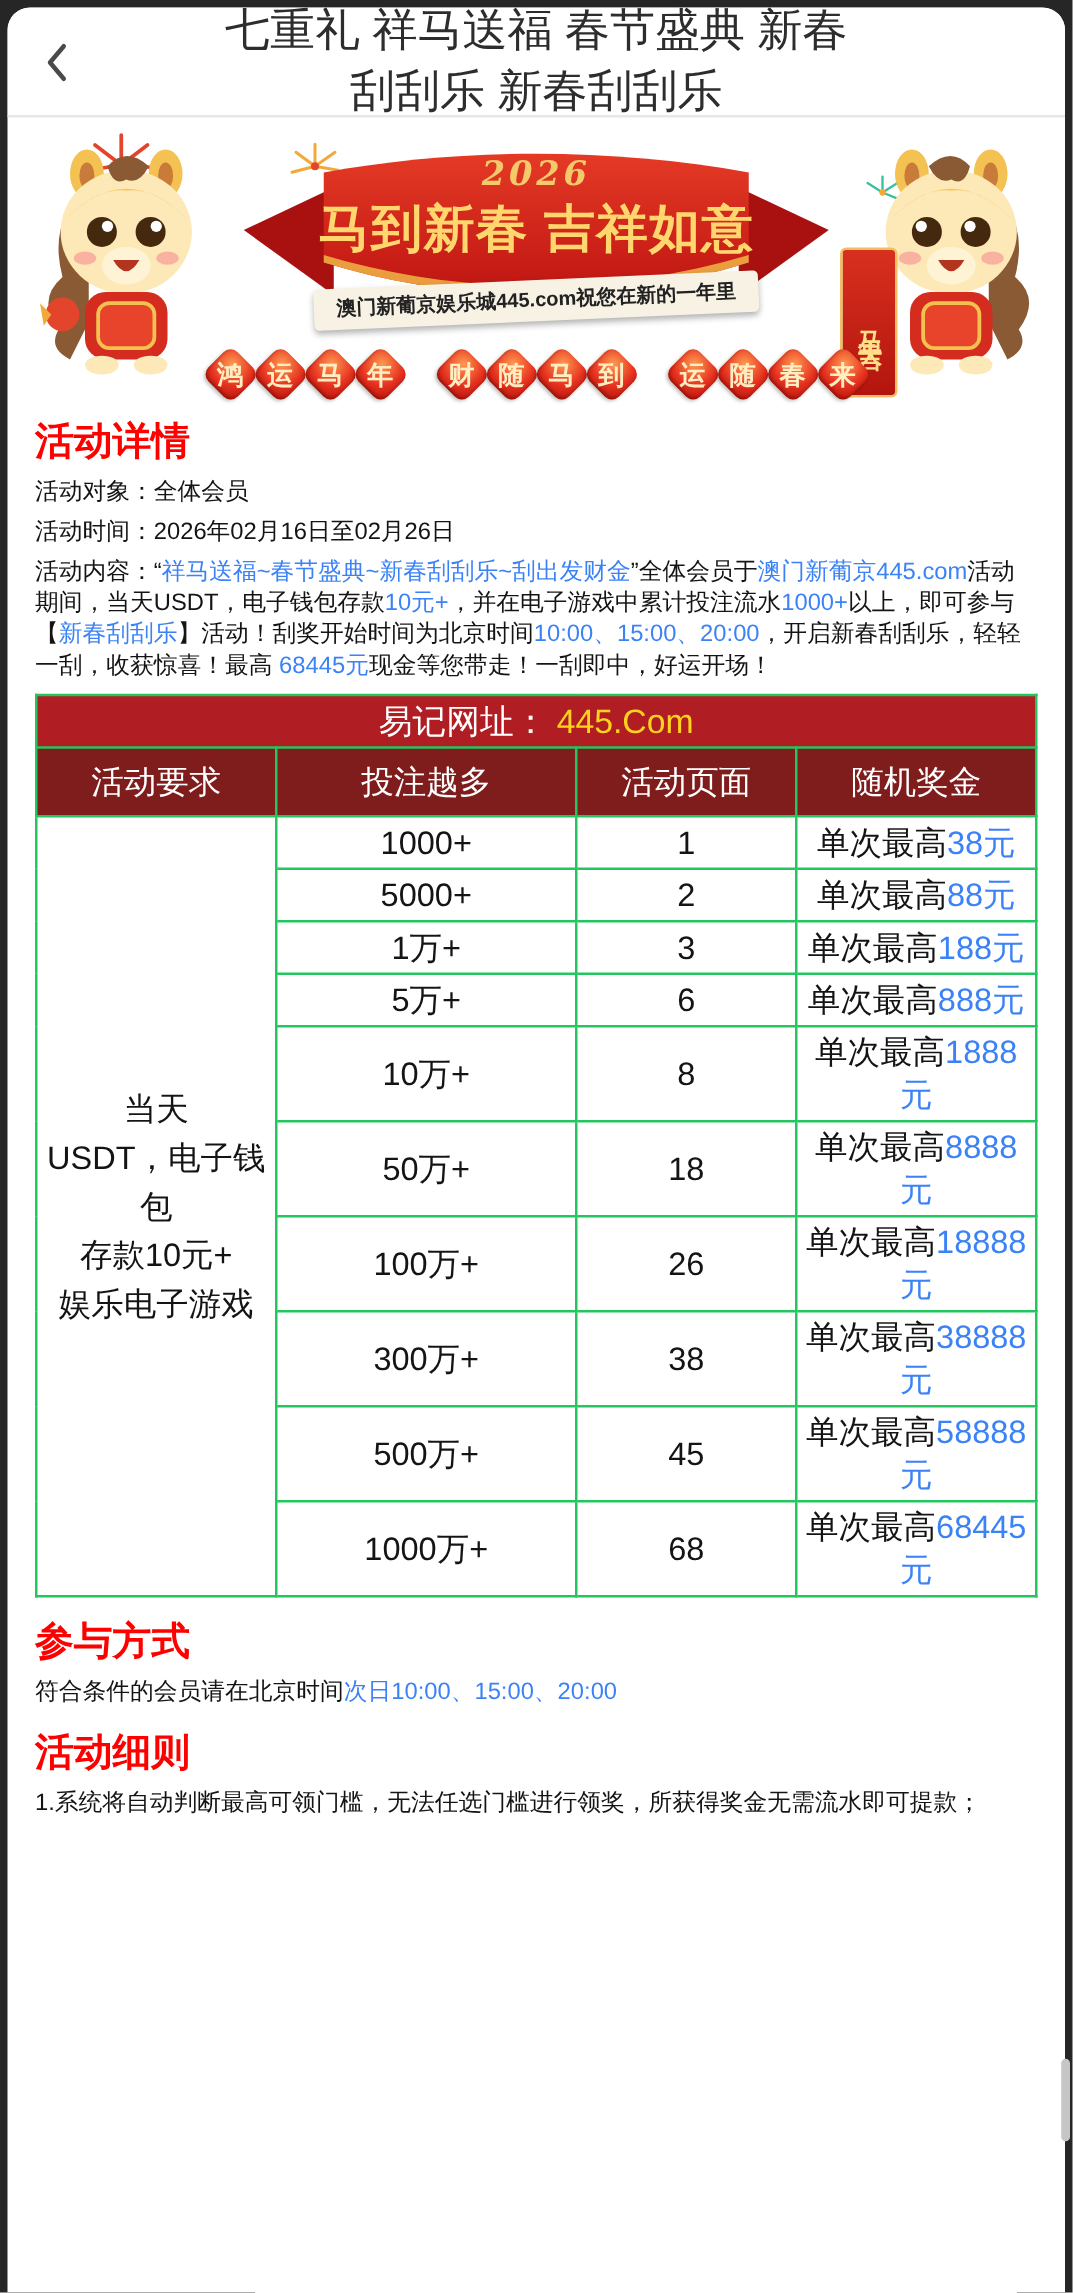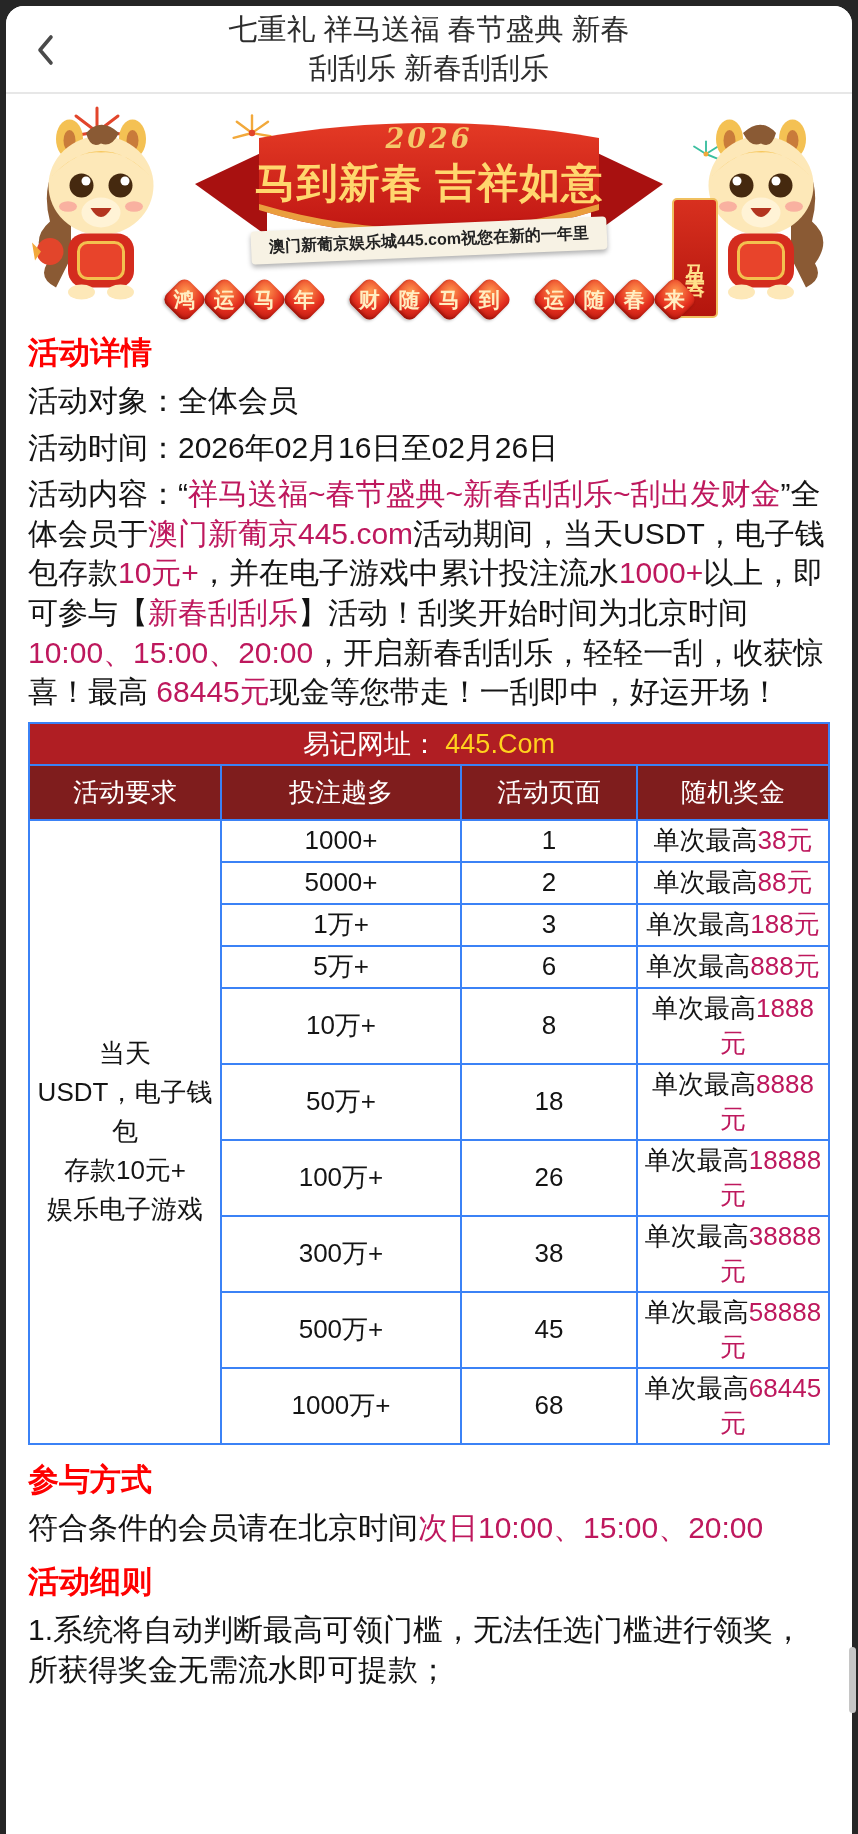--- a/index.html
+++ b/index.html
@@ -8,21 +8,21 @@
     background:#262626;
     font-family:"Liberation Sans","DejaVu Sans",sans-serif;
   }
   .card{
     position:absolute;left:6px;top:6px;width:846px;height:1828px;
     background:#ffffff;border-radius:18px 18px 0 0;overflow:hidden;
   }
   
   .appbar{position:relative;height:86px;background:#fff;border-bottom:2px solid #e7e7e7;
     display:flex;align-items:center;justify-content:center;}
-  .appbar .title{font-size:29px;line-height:1.35;color:#2d2d2d;text-align:center;font-weight:500;}
+  .appbar .title{font-size:36px;line-height:1.35;color:#2d2d2d;text-align:center;font-weight:500;}
   .back-btn{position:absolute;left:22px;top:26px;width:34px;height:36px;display:flex;
     align-items:center;justify-content:center;cursor:pointer;background:none;border:none;padding:0;}
   
   .banner{position:relative;height:212px;margin:12px 6px 0 6px;text-align:center;}
   .horse{position:absolute;top:4px;width:150px;height:196px;}
   .horse.left{left:14px;}
   .horse.right{right:10px;transform:scaleX(-1);}
   .ribbon-wrap{position:absolute;left:50%;top:6px;transform:translateX(-50%);width:480px;height:150px;}
   .scroll-strip{
     position:absolute;left:50%;top:118px;transform:translateX(-50%) rotate(-2.5deg);
@@ -42,26 +42,26 @@
     width:33px;height:33px;transform:rotate(45deg);border-radius:8px;
     background:radial-gradient(circle at 35% 30%,#ff9950,#e5301f 55%,#b3150d);
     box-shadow:inset 0 -2px 3px rgba(120,10,0,.6),0 2px 3px rgba(0,0,0,.25);
     display:flex;align-items:center;justify-content:center;
   }
   .lantern span{transform:rotate(-45deg);color:#ffeec2;font-weight:bold;font-size:21px;}
   .fw{position:absolute;}
   
   .content{padding:0 22px;color:#141414;}
   .content h2{font-size:31px;color:#fe0000;font-weight:bold;margin:14px 0 6px;}
-  .content p{font-size:30px;line-height:1.32;margin:7px 0;}
-  .red{color:#be185d;}
+  .content p{font-size:19px;line-height:1.32;margin:7px 0;}
+  .red{color:#3b82f6;}
   .hl{color:#fe0000;background:#ffff00;text-decoration:underline;}
   
   table.promo{width:100%;border-collapse:collapse;margin:10px 0 6px;}
-  table.promo td,table.promo th{border:2px solid #3b82f6;text-align:center;font-size:26px;}
+  table.promo td,table.promo th{border:2px solid #22c55e;text-align:center;font-size:26px;}
   .tbl-caption{background:#b01e23;padding:9px 4px;}
   .tbl-caption .lbl{color:#ffffff;font-size:27px;}
   .tbl-caption .val{color:#ffd21e;font-size:27px;}
   table.promo th{background:#7f1d1d;color:#fff;font-weight:normal;padding:9px 4px;}
   table.promo td{padding:2px 4px;height:36px;color:#141414;}
   td.req{width:24%;font-size:26px;line-height:1.5;}
   col.c-bet{width:30%;}col.c-draw{width:22%;}col.c-prize{width:24%;}
   
   .scrollbar-thumb{position:absolute;right:2px;top:1647px;width:7px;height:66px;
     background:#c6c6c6;border-radius:4px;z-index:9;}

